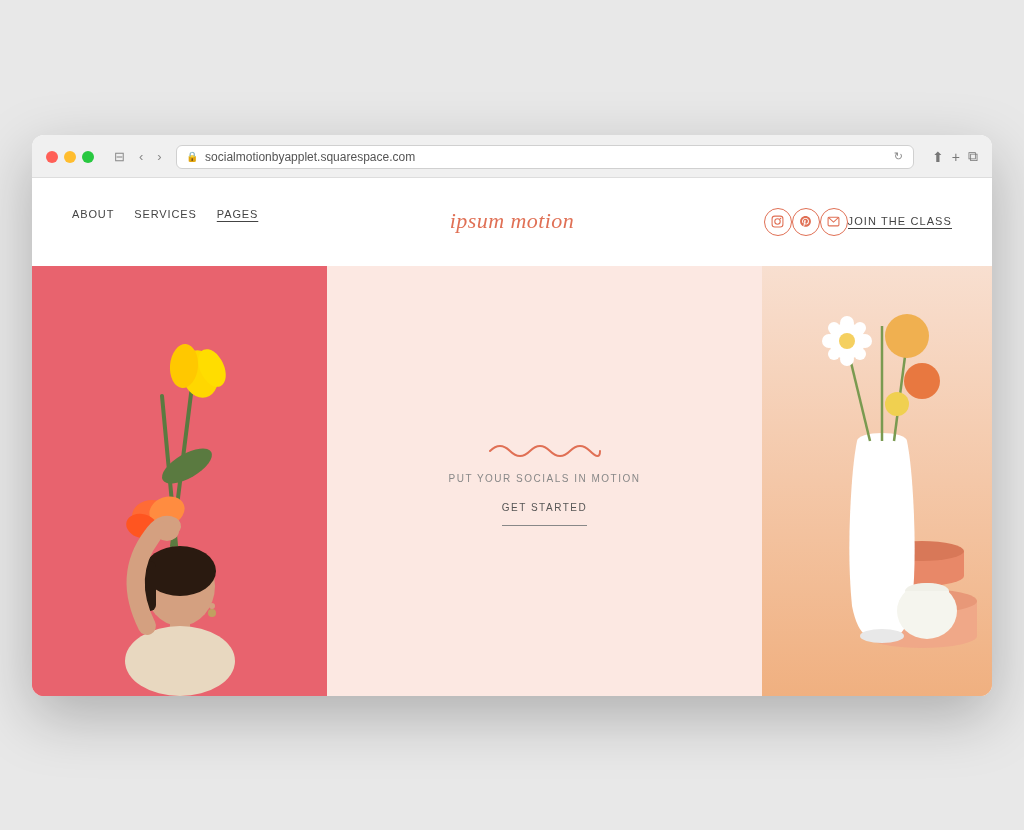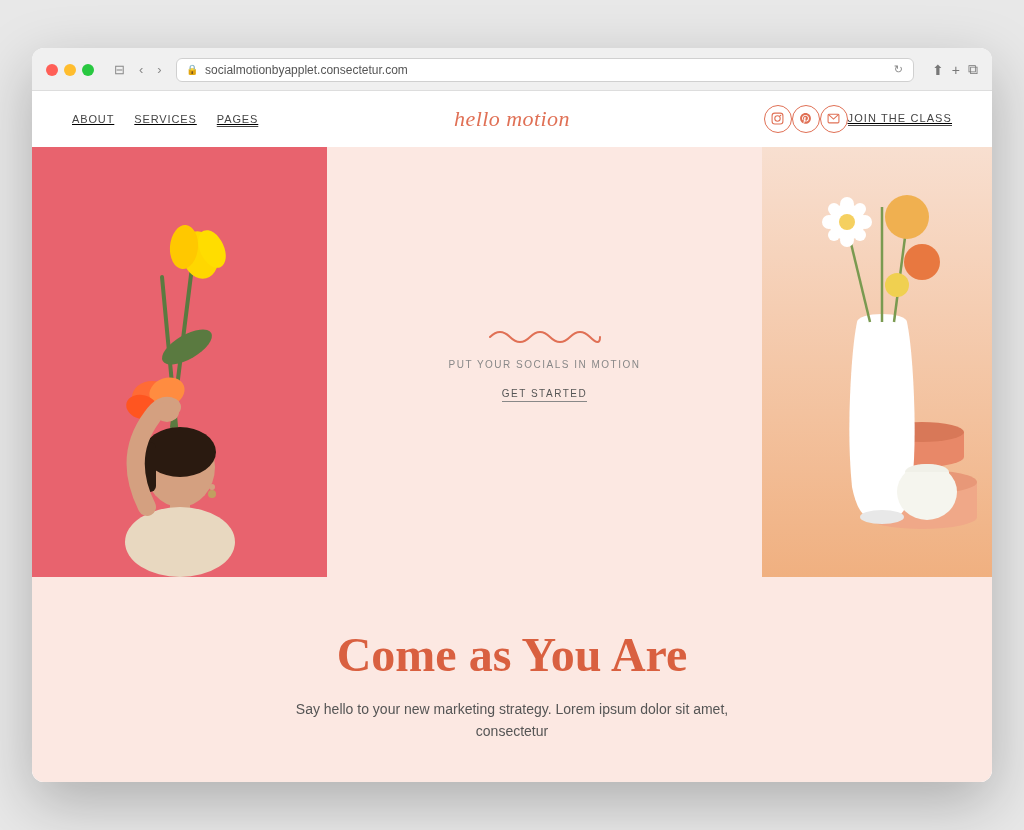--- a/index.html
+++ b/index.html
@@ -91,26 +91,25 @@
     }
 
     
     .website {
       background: #fff;
     }
 
     
     .nav {
       display: flex;
-      align-items: center;
+      align-items: flex-start;
       justify-content: space-between;
-      padding: 14px 40px;
+      padding: 30px 40px;
       background: #fff;
       border-bottom: none;
-      text-decoration: underline;
     }
 
     .nav-left {
       display: flex;
       gap: 20px;
       align-items: center;
     }
 
     .nav-item {
       font-size: 11px;
@@ -217,21 +216,21 @@
 
     .get-started-btn {
       font-size: 10px;
       letter-spacing: 0.15em;
       text-transform: uppercase;
       color: #555;
       border: none;
       background: none;
       cursor: pointer;
       border-bottom: 1.5px solid #888;
-      padding-bottom: 2px;
+      padding-bottom: 12px;
     }
 
     .hero-right {
       width: 230px;
       background: #f9d8c8;
       overflow: hidden;
       flex-shrink: 0;
     }
 
     
@@ -295,39 +294,39 @@
       <div class="dot dot-yellow"></div>
       <div class="dot dot-green"></div>
     </div>
     <div class="browser-controls">
       <button class="browser-btn">⊟</button>
       <button class="browser-btn">‹</button>
       <button class="browser-btn">›</button>
     </div>
     <div class="address-bar">
       <span style="font-size:10px;color:#888;">🔒</span>
-      <span style="font-size:12px;color:#555;">socialmotionbyapplet.consectetur.com</span>
+      <span style="font-size:12px;color:#555;">socialmotionbyapplet.squarespace.com</span>
       <span style="margin-left:auto;font-size:11px;color:#888;">↻</span>
     </div>
     <div class="browser-actions">
       <button class="browser-action-btn">⬆</button>
       <button class="browser-action-btn">+</button>
       <button class="browser-action-btn">⧉</button>
     </div>
   </div>
 
   <div class="website">
 
     <div class="nav nav-wrapper">
       <div class="nav-left">
         <a class="nav-item">ABOUT</a>
         <a class="nav-item">SERVICES</a>
         <a class="nav-item active">PAGES</a>
       </div>
-      <div class="nav-logo">hello motion</div>
+      <div class="nav-logo">ipsum motion</div>
       <div class="nav-right">
         <div class="social-icon">
           <svg width="13" height="13" viewBox="0 0 24 24" fill="none" stroke="#e07055" stroke-width="2">
             <rect x="2" y="2" width="20" height="20" rx="5"></rect>
             <circle cx="12" cy="12" r="5"></circle>
             <circle cx="17.5" cy="6.5" r="1.5" fill="#e07055" stroke="none"></circle>
           </svg>
         </div>
         <div class="social-icon">
           <svg width="13" height="13" viewBox="0 0 24 24" fill="#e07055">
@@ -441,19 +440,15 @@
 
             <ellipse cx="165" cy="345" rx="30" ry="28" fill="#f5f5ee"></ellipse>
             <ellipse cx="165" cy="325" rx="22" ry="8" fill="#f0f0e8"></ellipse>
             <rect x="143" y="325" width="44" height="20" fill="#f5f5ee"></rect>
           </svg>
         </div>
       </div>
 
     </div>
 
-    <div class="section-below">
-      <h2 class="section-title">Come as You Are</h2>
-      <p class="section-text">Say hello to your new marketing strategy. Lorem ipsum dolor sit amet, consectetur</p>
-    </div>
 
   </div>
 </div>
 
 </body></html>

